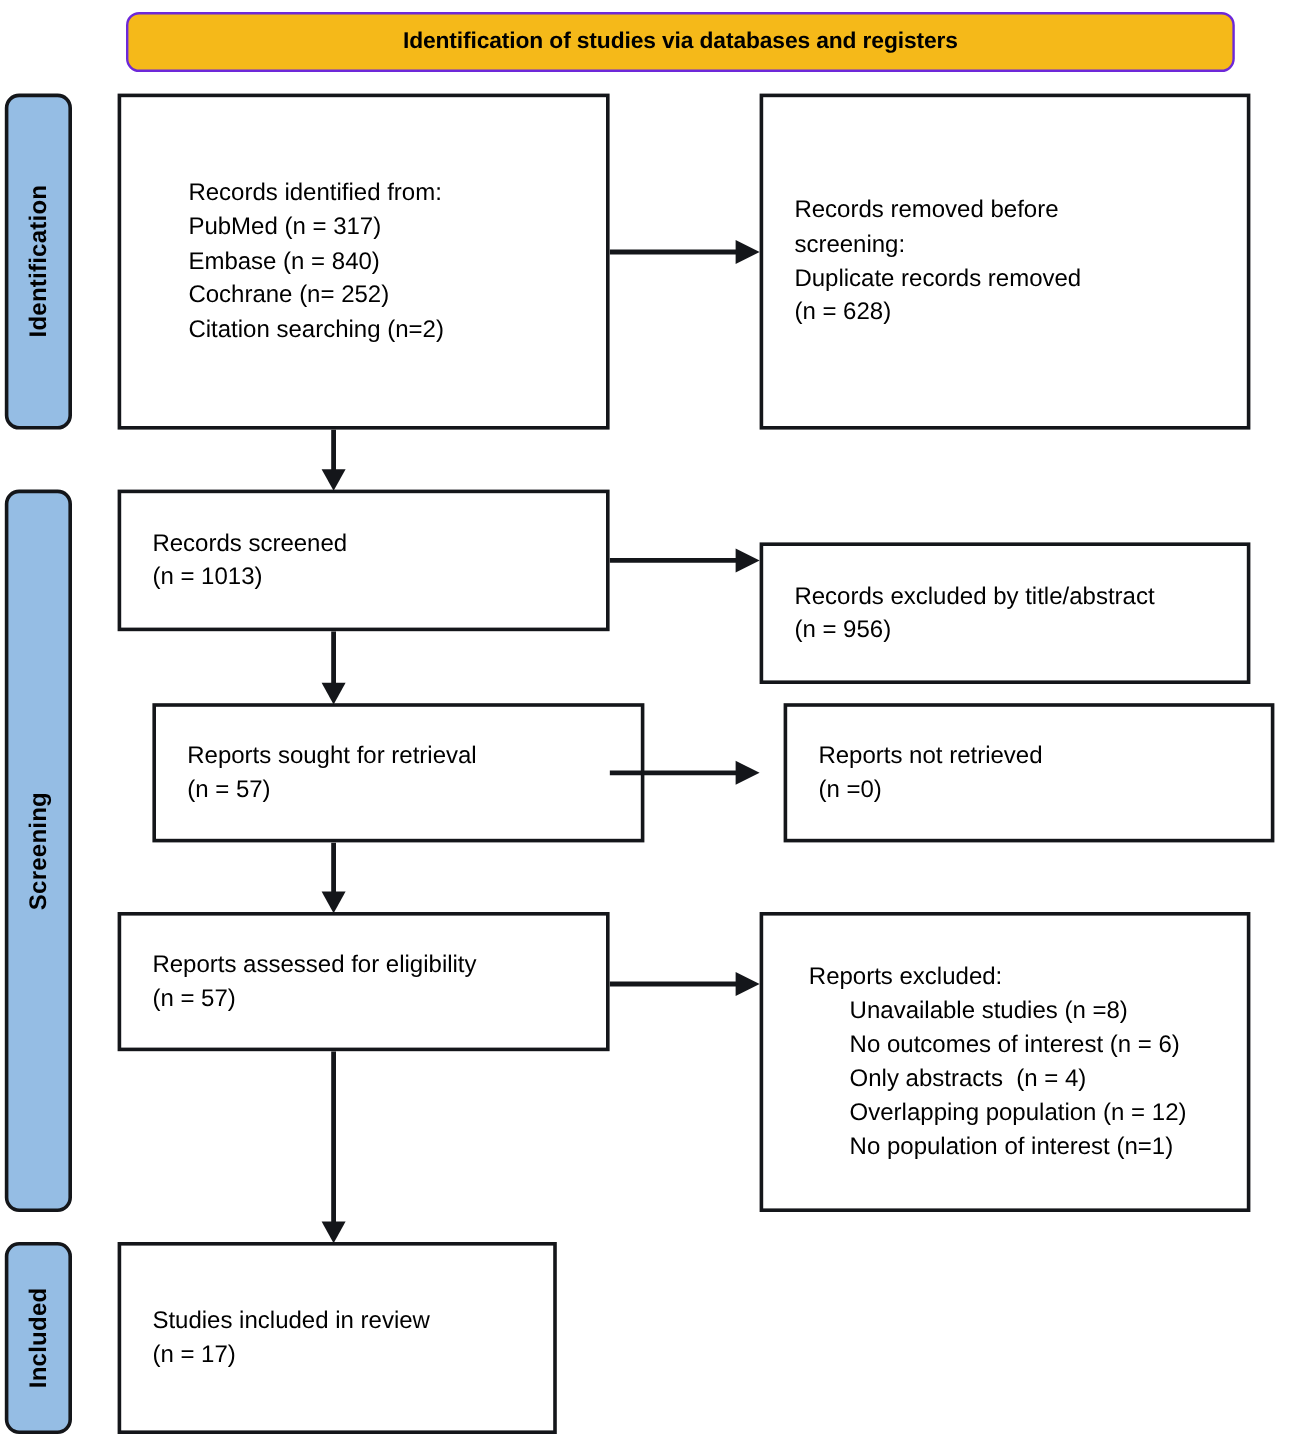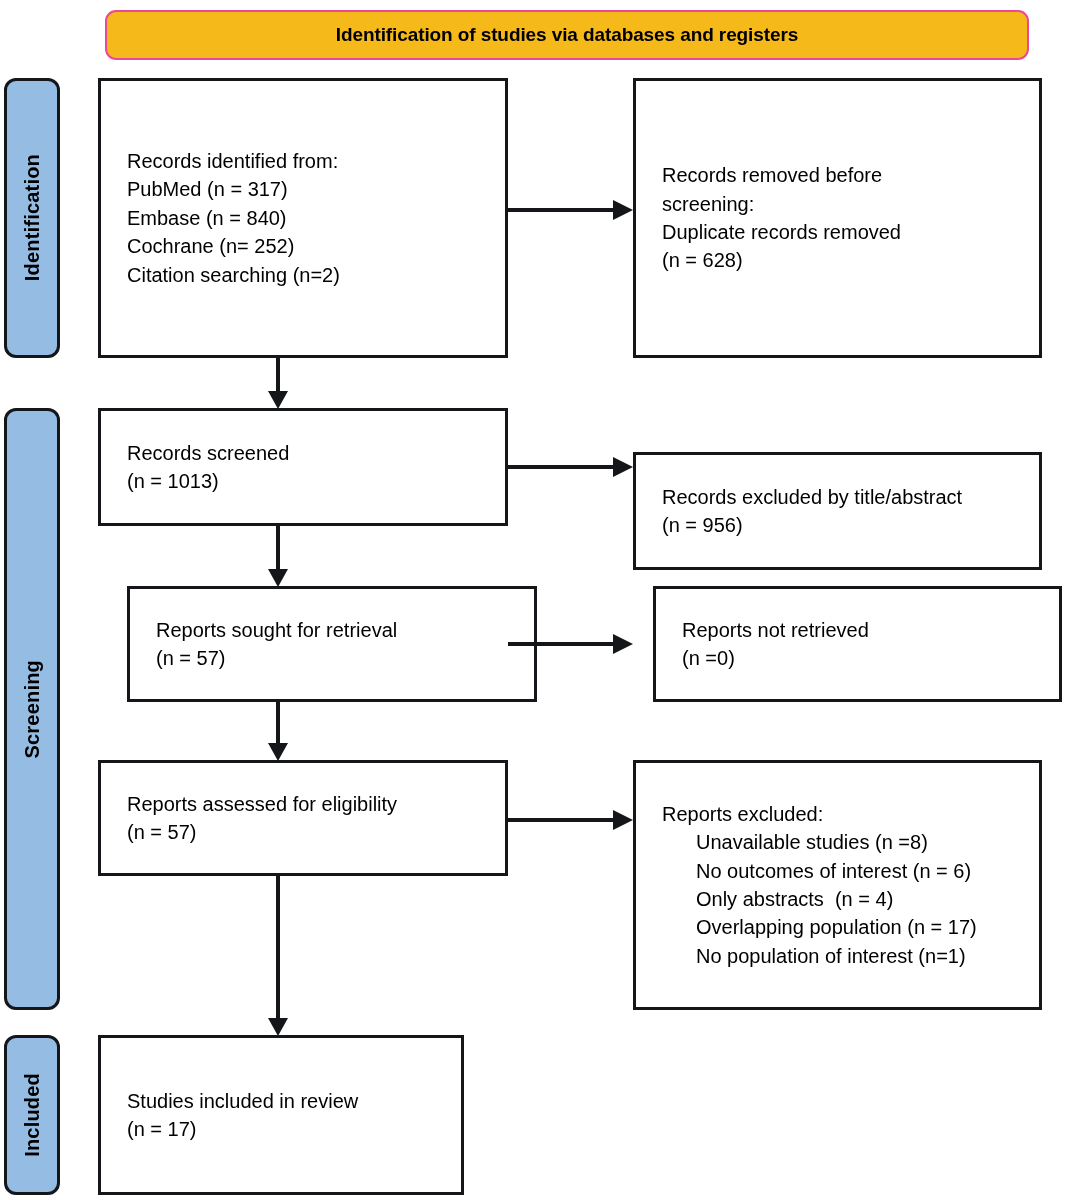--- a/index.html
+++ b/index.html
@@ -21,21 +21,21 @@
   }
 
   
   .banner {
     position: absolute;
     left: 105px;
     top: 10px;
     width: 924px;
     height: 50px;
     background: #F5B919;
-    border: 2px solid #ec4899;
+    border: 2px solid #6d28d9;
     border-radius: 11px;
     box-sizing: border-box;
     display: flex;
     align-items: center;
     justify-content: center;
   }
   .banner-text {
     font-size: 19px;
     font-weight: bold;
     letter-spacing: -0.1px;
@@ -85,31 +85,31 @@
     line-height: 1.42;
     color: #000000;
     white-space: pre-wrap;
   }
   .box-body .sub {
     display: block;
     padding-left: 34px;
   }
 
   
-  #box-identified   { left: 98px; top: 78px;   width: 410px; height: 280px; }
+  #box-identified   { left: 98px; top: 78px;   width: 410px; height: 280px; padding-left: 30px; }
   #box-screened     { left: 98px; top: 408px;  width: 410px; height: 118px; }
   #box-sought       { left: 98px; top: 586px;  width: 410px; height: 116px; margin-left: 29px; }
   #box-assessed     { left: 98px; top: 760px;  width: 410px; height: 116px; }
   #box-included     { left: 98px; top: 1035px; width: 366px; height: 160px; }
 
   
   #box-removed      { left: 633px; top: 78px;  width: 409px; height: 280px; }
   #box-excluded-ta  { left: 633px; top: 408px; width: 409px; height: 118px; margin-top: 44px; }
   #box-notretrieved { left: 633px; top: 586px; width: 409px; height: 116px; margin-left: 20px; }
-  #box-excluded     { left: 633px; top: 760px; width: 409px; height: 250px; }
+  #box-excluded     { left: 633px; top: 760px; width: 409px; height: 250px; padding-left: 12px; }
 
   
   .arrow {
     position: absolute;
   }
   .arrow svg { display: block; }
 </style>
 </head>
 <body>
 
@@ -168,21 +168,21 @@
     <div class="box-body">Records excluded by title/abstract
 (n = 956)</div>
   </div>
 
   <div class="box" id="box-notretrieved">
     <div class="box-body">Reports not retrieved
 (n =0)</div>
   </div>
 
   <div class="box" id="box-excluded">
-    <div class="box-body"><span>Reports excluded:</span><span class="sub">Unavailable studies (n =8)</span><span class="sub">No outcomes of interest (n = 6)</span><span class="sub">Only abstracts  (n = 4)</span><span class="sub">Overlapping population (n = 17)</span><span class="sub">No population of interest (n=1)</span></div>
+    <div class="box-body"><span>Reports excluded:</span><span class="sub">Unavailable studies (n =8)</span><span class="sub">No outcomes of interest (n = 6)</span><span class="sub">Only abstracts  (n = 4)</span><span class="sub">Overlapping population (n = 12)</span><span class="sub">No population of interest (n=1)</span></div>
   </div>
 
   <div class="arrow" style="left:508px; top:198px;">
     <svg width="127" height="24" viewBox="0 0 127 24">
       <line x1="0" y1="12" x2="108" y2="12" stroke="#14161A" stroke-width="4"></line>
       <polygon points="105,2 125,12 105,22" fill="#14161A"></polygon>
     </svg>
   </div>
 
   <div class="arrow" style="left:508px; top:455px;">

